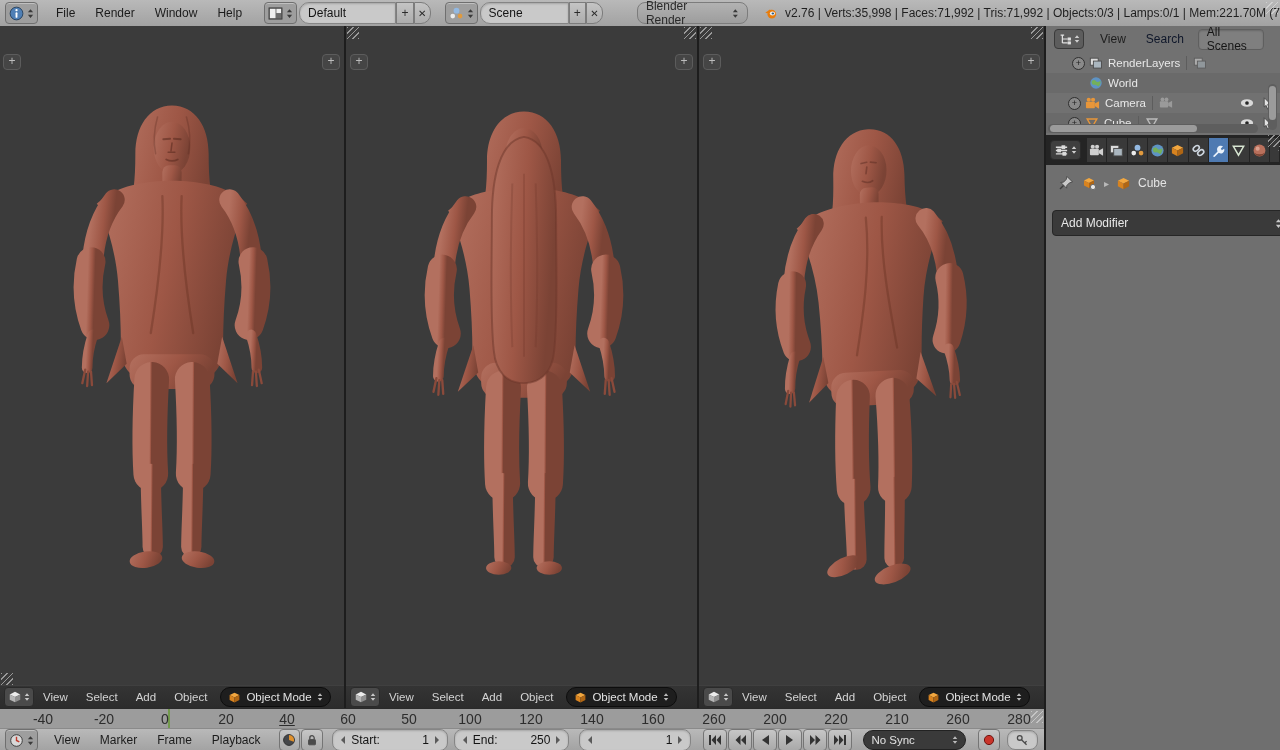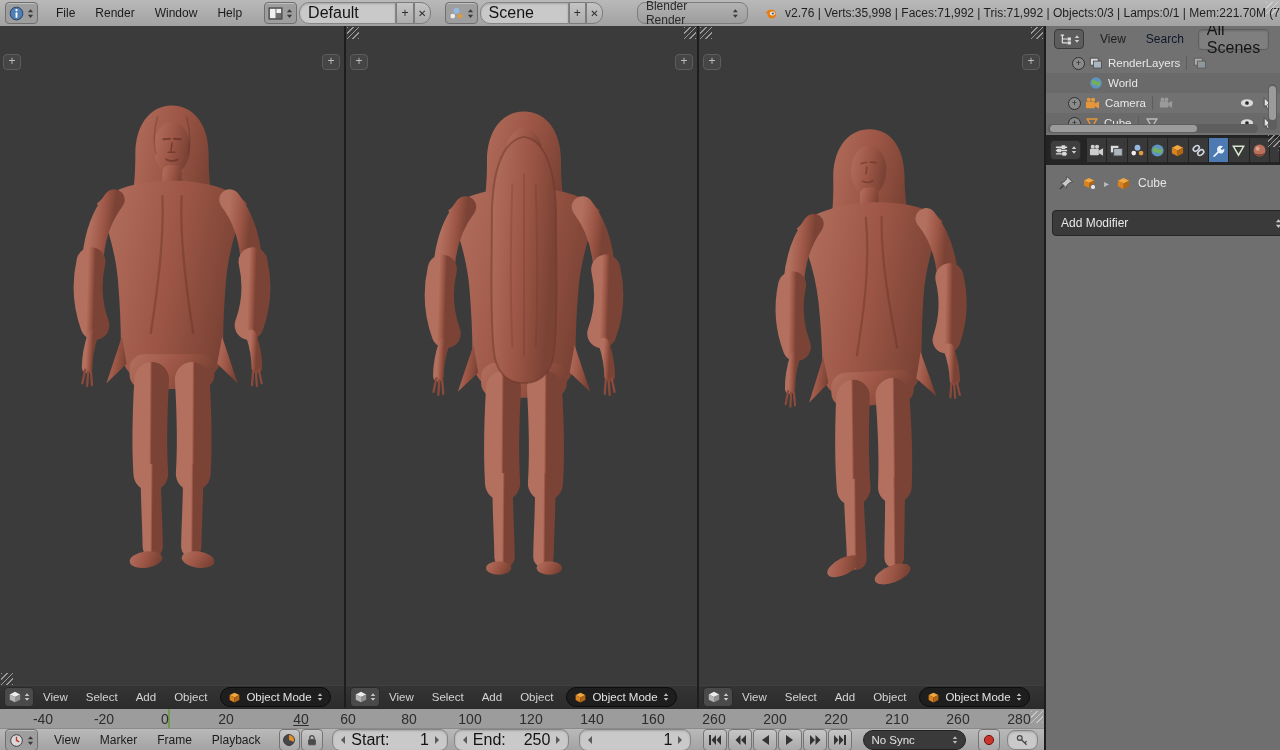--- a/index.html
+++ b/index.html
@@ -9,21 +9,21 @@
   .abs{position:absolute;}
   .flex{display:flex;align-items:center;}
   .i{display:inline-block;vertical-align:middle;}
 
   
   .lightbar{background:linear-gradient(#b9b9b9,#a2a2a2);border-bottom:1px solid #515151;}
   .menu-label{padding:0 10px;font-size:12px;color:#1b1b1b;white-space:nowrap;cursor:default;}
   .etype-btn{height:20px;background:#9e9e9e;border:1px solid #6f6f6f;border-radius:4px;
              display:flex;align-items:center;gap:3px;padding:0 3px;box-shadow:inset 0 1px 0 rgba(255,255,255,.35);}
   .lfield{background:#c9c9c9;border:1px solid #858585;height:20px;display:flex;align-items:center;
-          padding:0 8px;font-size:16px;color:#141414;box-shadow:inset 0 1px 2px rgba(0,0,0,.18);}
+          padding:0 8px;font-size:12px;color:#141414;box-shadow:inset 0 1px 2px rgba(0,0,0,.18);}
   .lbtn{background:linear-gradient(#c4c4c4,#adadad);border:1px solid #7c7c7c;height:20px;
         display:flex;align-items:center;justify-content:center;color:#2a2a2a;}
   .round-l{border-radius:10px 0 0 10px;}
   .round-r{border-radius:0 10px 10px 0;}
   .round{border-radius:4px;}
   .pill{border-radius:8px;}
 
   
   .vp{background:#3b3b3b;overflow:hidden;}
   .vphdr{position:absolute;left:0;right:0;bottom:0;height:22px;background:linear-gradient(#343434,#2c2c2c);
@@ -614,23 +614,23 @@
     </div>
   </div>
 
   <div class="abs" id="ruler">
     <div id="framebar" style="left: 168.05px;"></div>
     <div class="grip" style="right:1px;top:2px;"></div>
   <span class="tick" style="left: 43px;">-40</span>
       <span class="tick" style="left: 104px;">-20</span>
       <span class="tick" style="left: 165px;">0</span>
       <span class="tick" style="left: 226px;">20</span>
-      <span class="tick" style="left: 301px; text-decoration: underline;">40</span>
+      <span class="tick" style="left: 287px; text-decoration: underline;">40</span>
       <span class="tick" style="left: 348px;">60</span>
-      <span class="tick" style="left: 409px;">80</span>
+      <span class="tick" style="left: 409px;">50</span>
       <span class="tick" style="left: 470px;">100</span>
       <span class="tick" style="left: 531px;">120</span>
       <span class="tick" style="left: 592px;">140</span>
       <span class="tick" style="left: 653px;">160</span>
       <span class="tick" style="left: 714px;">260</span>
       <span class="tick" style="left: 775px;">200</span>
       <span class="tick" style="left: 836px;">220</span>
       <span class="tick" style="left: 897px;">210</span>
       <span class="tick" style="left: 958px;">260</span>
       <span class="tick" style="left: 1019px;">280</span>

